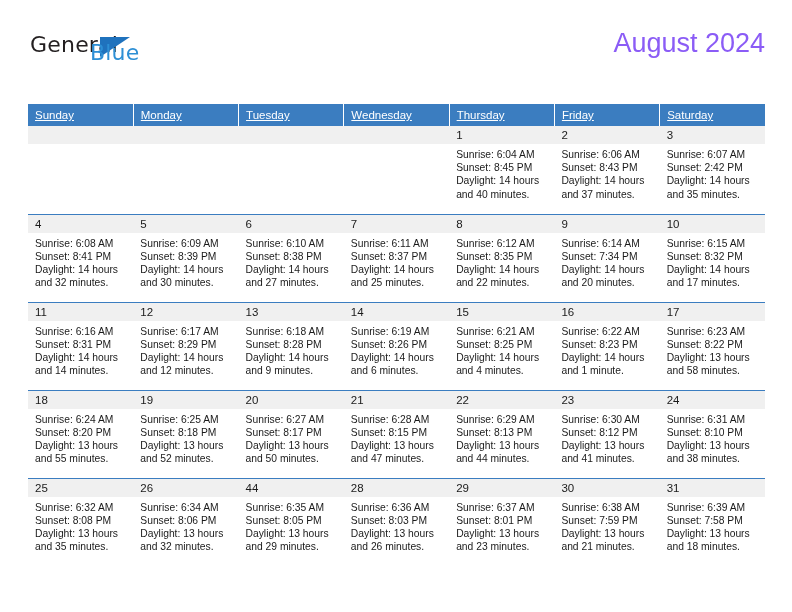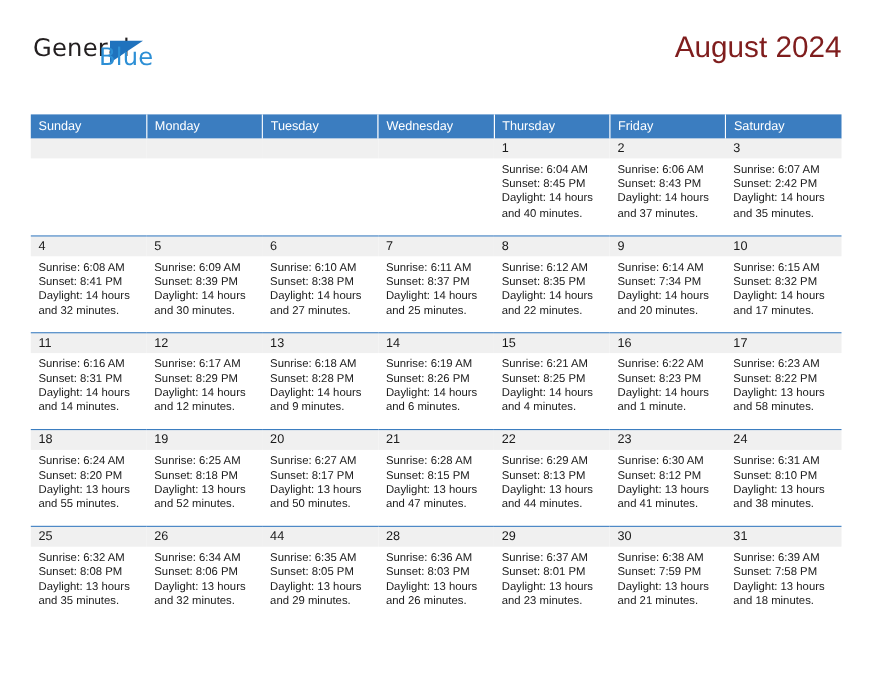--- a/index.html
+++ b/index.html
@@ -66,21 +66,21 @@
     font-weight: 400;
   }
   .title-block {
     position: absolute;
     right: 0;
     top: 0;
     text-align: right;
   }
   .cal-title {
     font-size: 27px;
-    color: #7f1d1d;
+    color: #8b5cf6;
     font-weight: 400;
     line-height: 34px;
     white-space: nowrap;
   }
   .cal-subtitle {
     font-size: 15px;
     color: #1a1a1a;
     font-weight: 400;
     line-height: 22px;
     margin-top: 3px;
@@ -99,20 +99,21 @@
   .calendar th {
     background: #3b7dc0;
     color: #ffffff;
     font-size: 11.5px;
     font-weight: 400;
     text-align: left;
     padding: 5px 0 5px 7px;
     height: 18px;
     border-right: 1px solid #ffffff;
     box-sizing: border-box;
+    text-decoration: underline;
   }
   .calendar th:last-child { border-right: none; }
 
   .calendar td {
     vertical-align: top;
     padding: 0;
     height: 88px;
     border-top: 1px solid #3b7dc0;
     box-sizing: border-box;
   }

